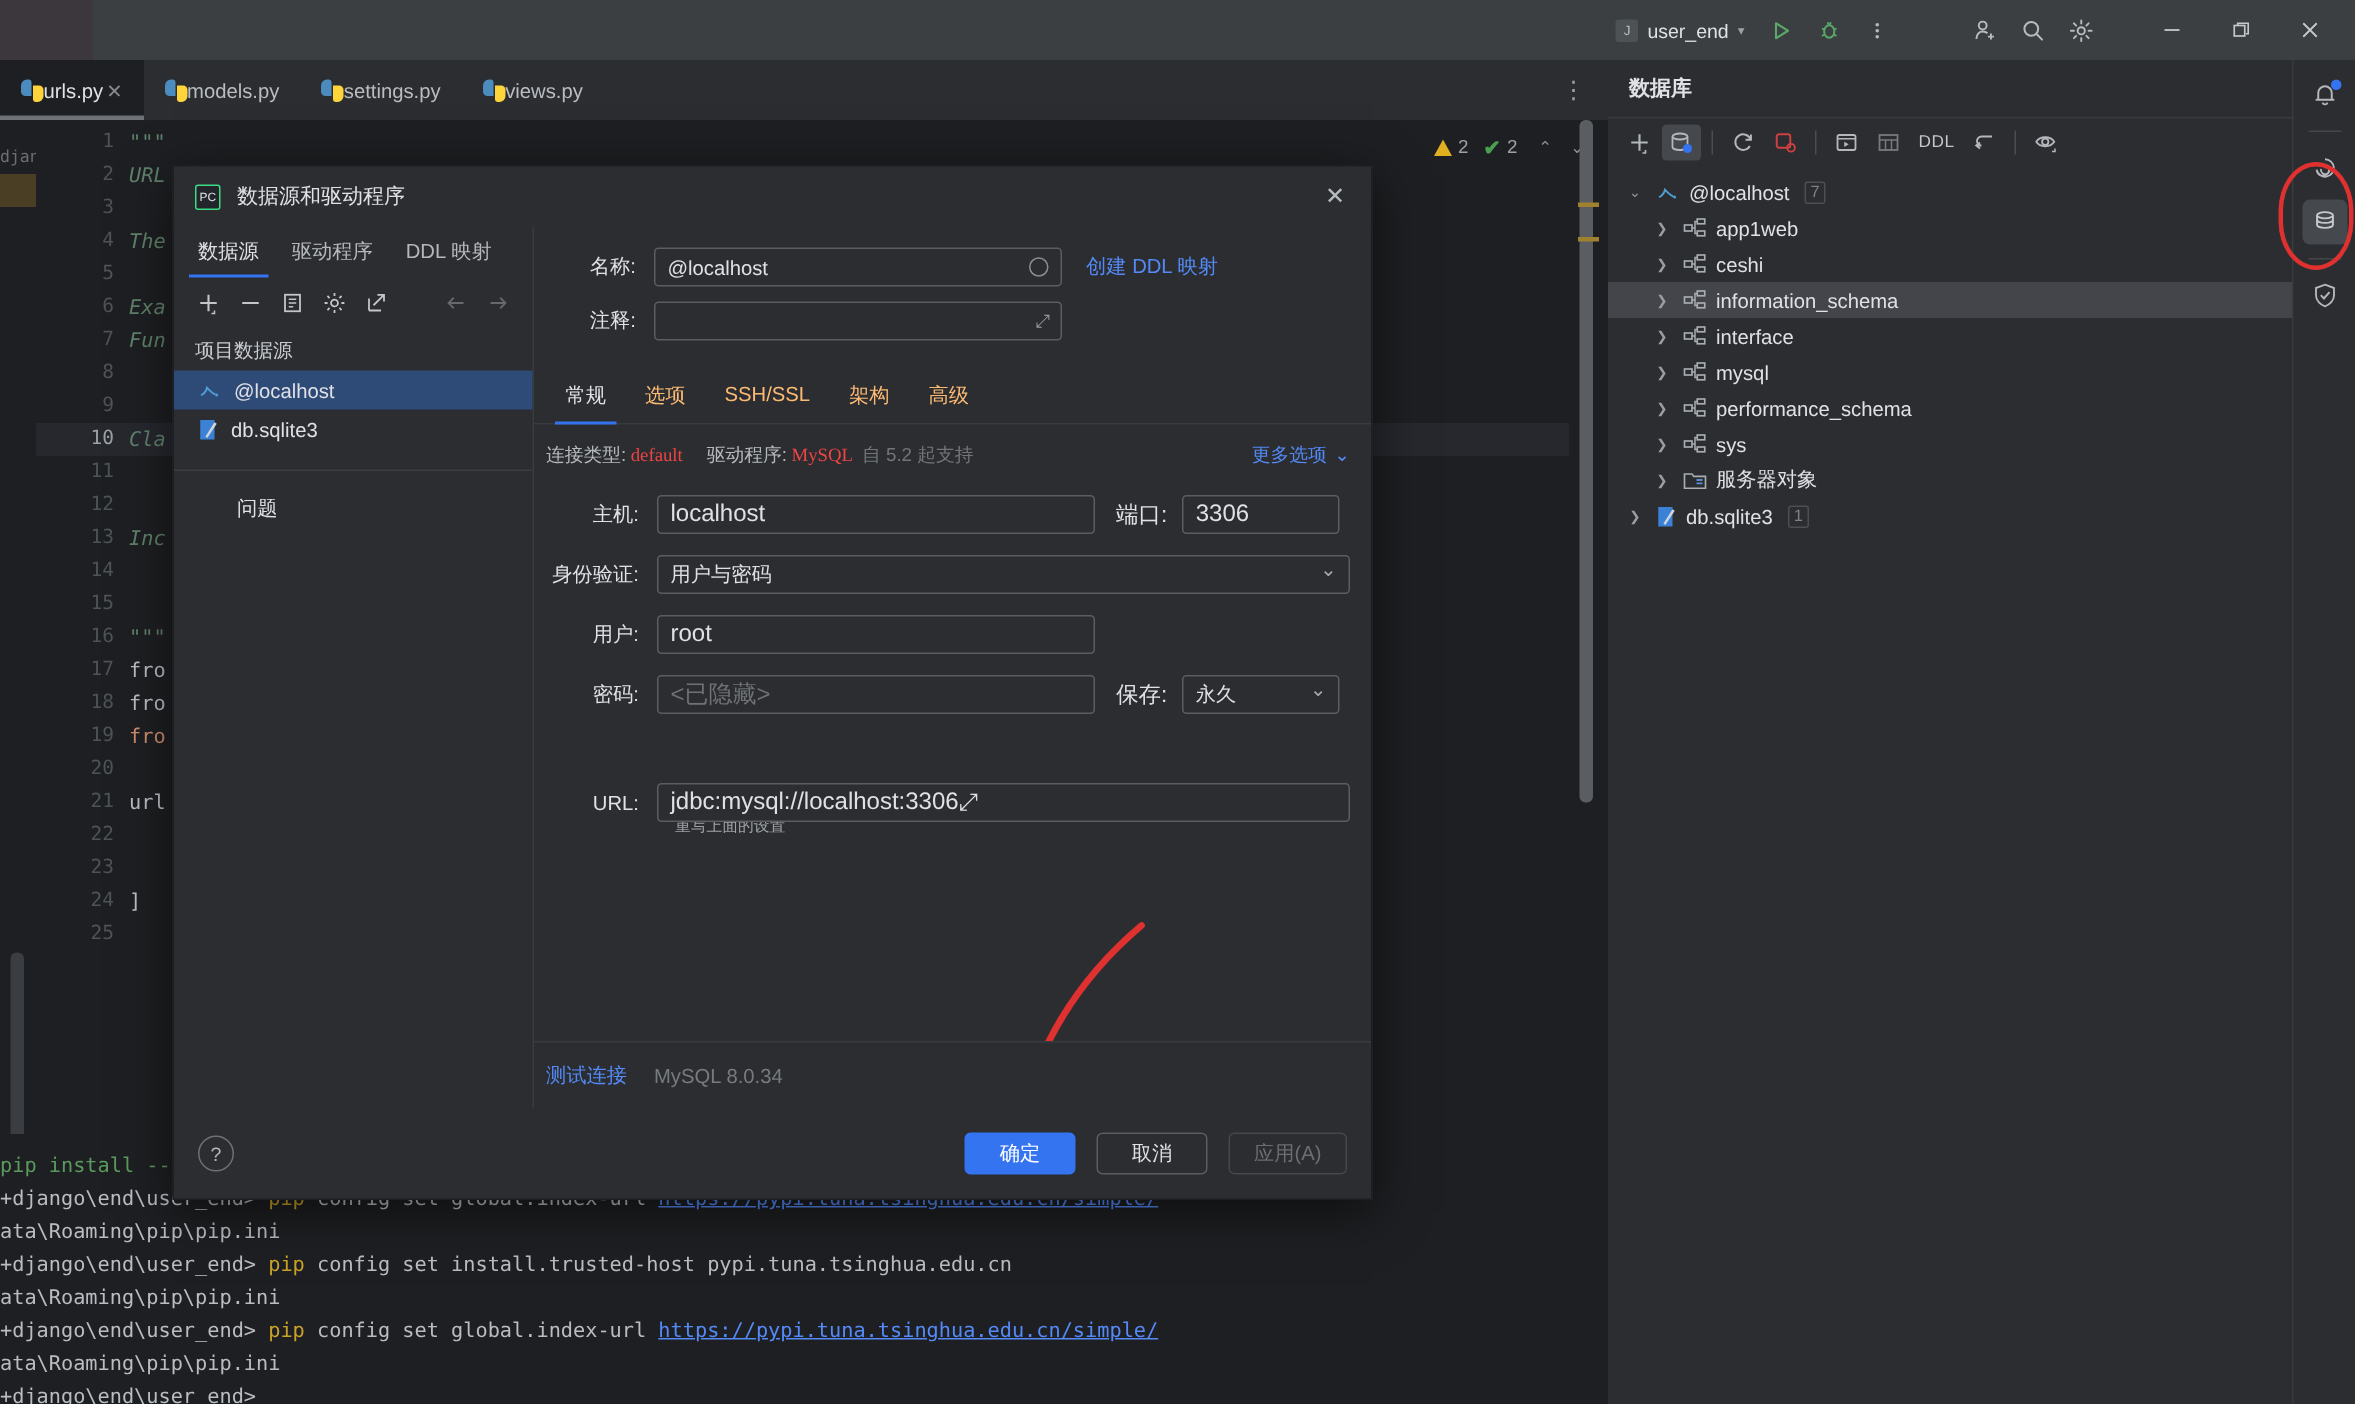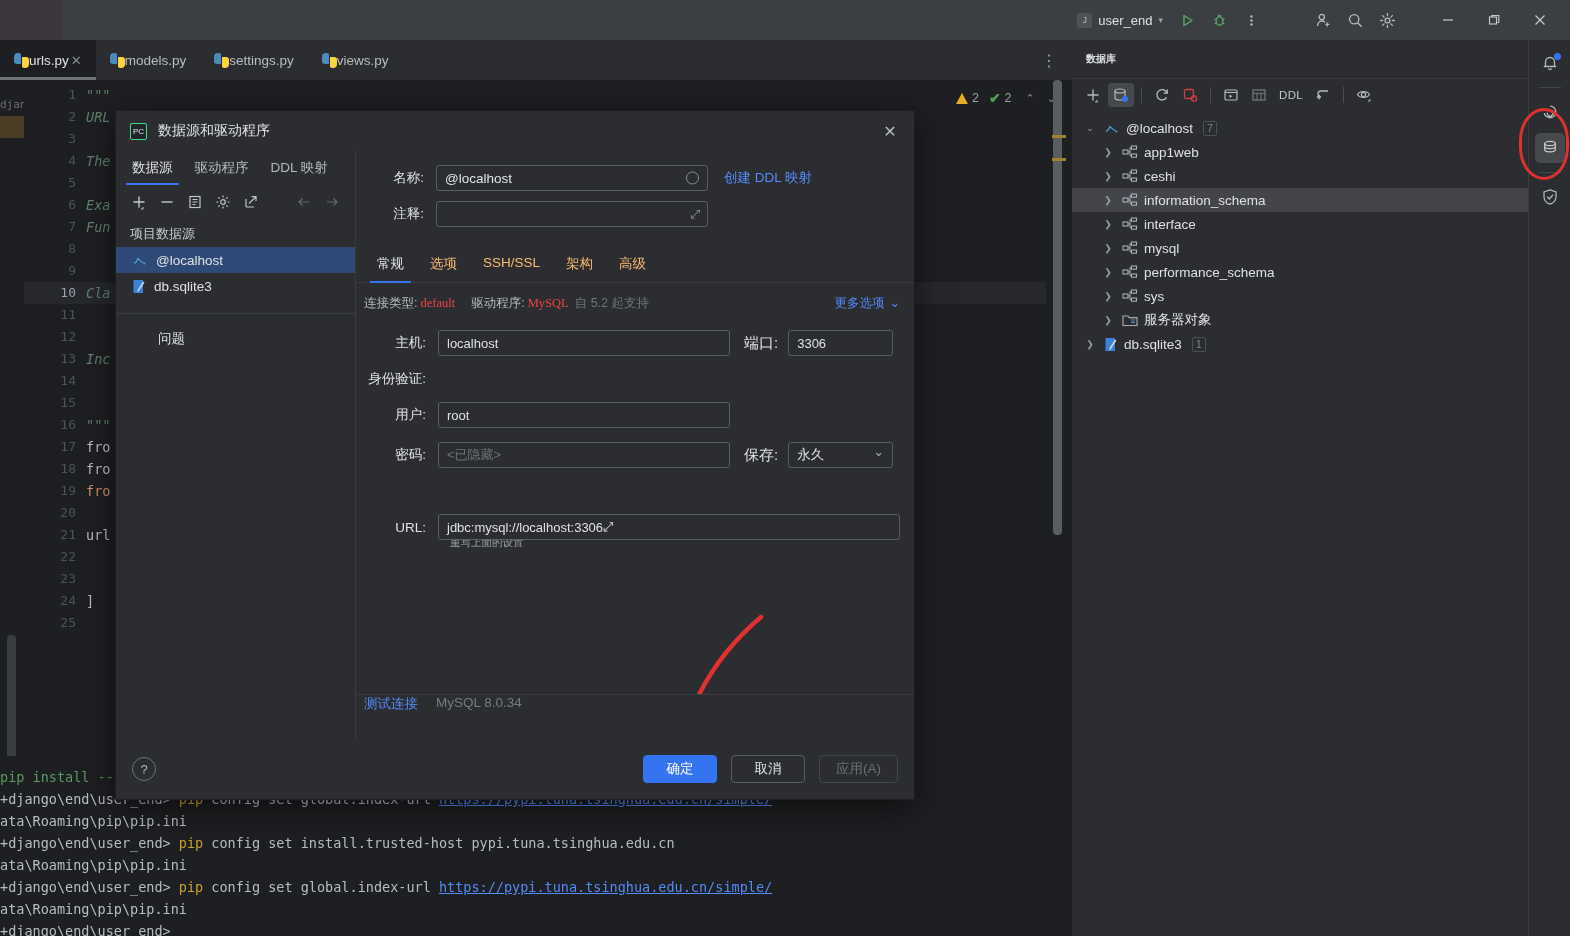--- a/index.html
+++ b/index.html
@@ -155,21 +155,21 @@
   .t-yellow { color: #c9a227; }
   .t-link { color: #548af7; text-decoration: underline; }
 
   
   .dbpanel {
     position: absolute; left: 1072px; top: 40px; width: 456px; height: 896px;
     background: #2b2d30;
   }
   .dbp-title {
     height: 38px; display: flex; align-items: center;
-    padding-left: 14px; font-size: 10px; color: #dfe1e5; font-weight: bold;
+    padding-left: 14px; font-size: 14px; color: #dfe1e5; font-weight: bold;
   }
   .dbp-toolbar {
     height: 32px; display: flex; align-items: center; gap: 2px;
     padding-left: 8px; border-top: 1px solid #393b40;
   }
   .dbt {
     width: 26px; height: 24px; display: inline-flex; align-items: center;
     justify-content: center; border-radius: 3px; color: #b4b8bd; font-size: 14px;
   }
   .dbt.sel { background: #45484d; }
@@ -323,21 +323,21 @@
   .meta-more { margin-left: auto; color: #548af7; display: flex; align-items: flex-start; gap: 5px; }
 
   .dr-form { padding: 18px 14px 0 8px; flex: 1; overflow: hidden; position: relative; }
   .grow { display: flex; align-items: center; margin-bottom: 14px; }
   .glabel {
     width: 74px; text-align: right; padding-right: 12px;
     font-size: 13.5px; color: #dfe1e5; flex: 0 0 74px;
   }
   .ginput {
     height: 26px; background: #2b2d30; border: 1px solid #5a5d62;
-    border-radius: 3px; color: #dfe1e5; font-size: 13px;
+    border-radius: 3px; color: #dfe1e5; font-size: 16px;
     padding: 0 8px; display: flex; align-items: center; position: relative;
   }
   .ginput.ph { color: #6e7175; }
   .gselect {
     height: 26px; background: #2b2d30; border: 1px solid #5a5d62;
     border-radius: 3px; color: #dfe1e5; font-size: 13.5px;
     padding: 0 8px; display: flex; align-items: center; position: relative;
   }
   .gselect::after {
     content: '⌄'; position: absolute; right: 8px; top: 1px;
@@ -348,21 +348,21 @@
   .w-full { width: 462px; }
   .w-save { width: 105px; }
   .port-label { margin-left: 14px; font-size: 15px; color: #dfe1e5; }
   .sub-note {
     margin-left: 86px; margin-top: -8px; margin-bottom: 10px;
     font-size: 10.5px; color: #9fa3a8;
   }
 
   .dlg-footer-sep { height: 1px; background: #393b40; }
   .dlg-footer {
-    height: 44px; display: flex; align-items: flex-start; padding: 0 14px 0 8px; gap: 18px;
+    height: 44px; display: flex; align-items: center; padding: 0 14px 0 8px; gap: 18px;
   }
   .test-link { color: #548af7; font-size: 13.5px; }
   .ver { color: #777b80; font-size: 13.5px; }
   .dlg-buttons {
     height: 60px; display: flex; align-items: center; justify-content: flex-end;
     gap: 14px; padding-right: 16px; position: relative;
   }
   .qmark {
     position: absolute; left: 16px; top: 50%; transform: translateY(-50%);
     width: 24px; height: 24px; border-radius: 50%; border: 1.3px solid #6d7176;
@@ -869,20 +869,21 @@
         <div class="dr-form">
           <div class="grow">
             <span class="glabel">主机:</span>
             <span class="ginput w-host">localhost</span>
             <span class="port-label">端口:</span>
             <span class="ginput w-port" style="margin-left:10px">3306</span>
           </div>
 
           <div class="grow">
             <span class="glabel">身份验证:</span>
+            <span class="gselect w-full">用户与密码</span>
           </div>
 
           <div class="grow">
             <span class="glabel">用户:</span>
             <span class="ginput w-host">root</span>
           </div>
 
           <div class="grow">
             <span class="glabel">密码:</span>
             <span class="ginput w-host ph">&lt;已隐藏&gt;</span>

